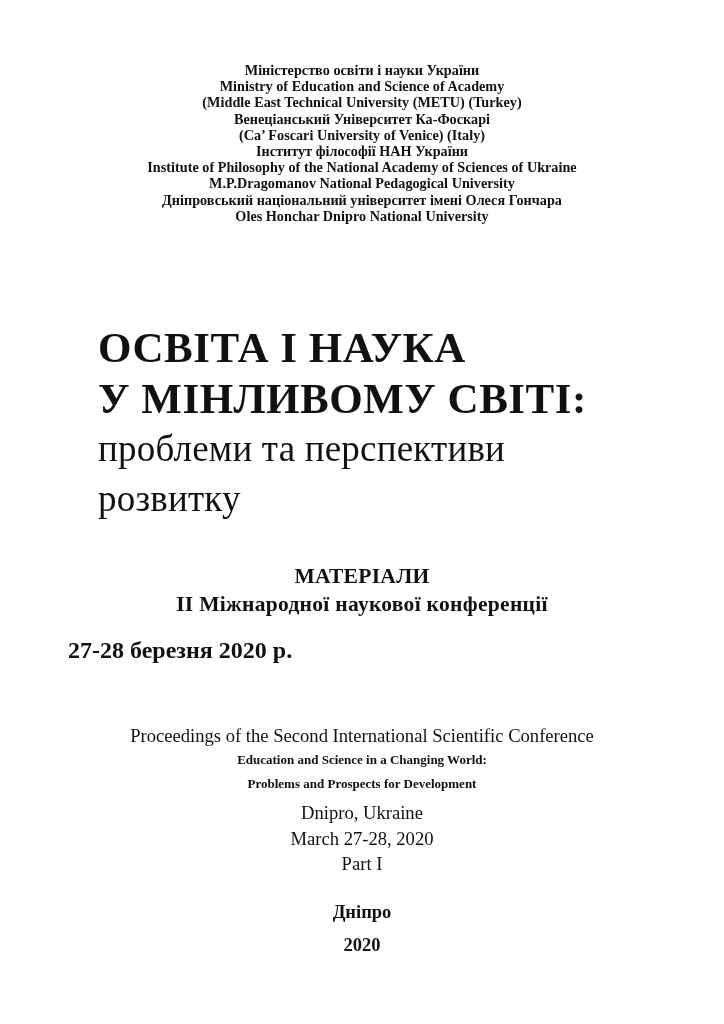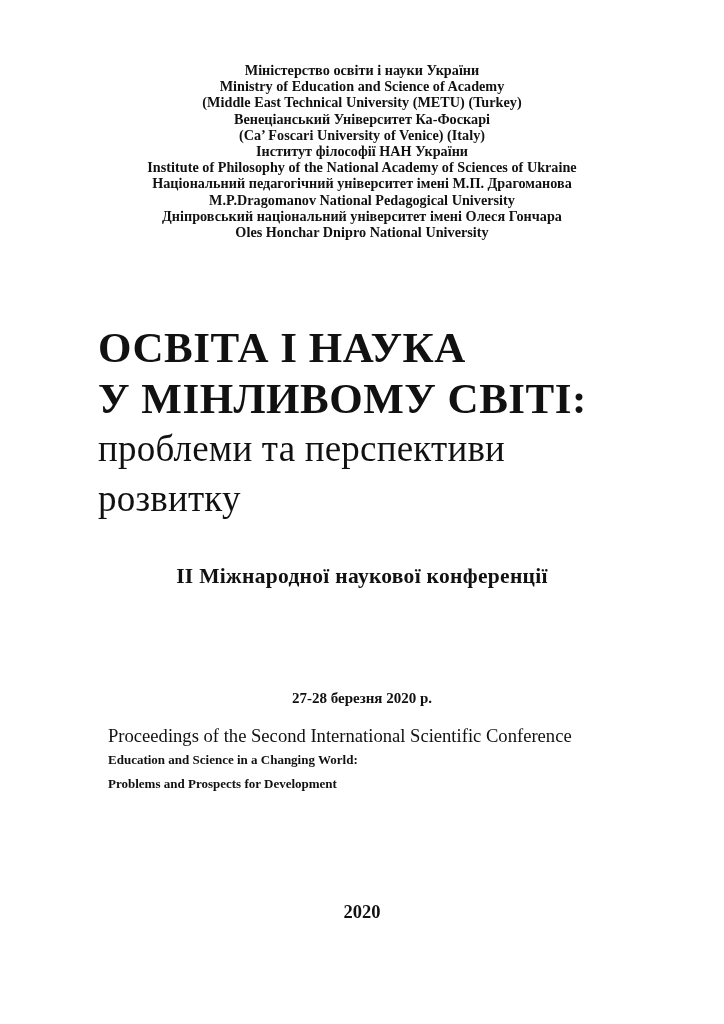--- a/index.html
+++ b/index.html
@@ -73,44 +73,43 @@
     font-weight: bold;
     line-height: 28px;
     letter-spacing: 0.3px;
   }
 
   .date-line {
     position: absolute;
     top: 638px;
     left: 0;
     right: 0;
-    text-align: center;
-    font-size: 15px;
+    font-size: 24px;
     font-weight: bold;
     line-height: 24px;
-    margin-top: 48px;
   }
 
   .part-line {
     position: absolute;
     top: 682px;
     left: 0;
     right: 0;
     text-align: center;
     font-size: 19.5px;
     font-weight: bold;
     line-height: 24px;
   }
 
   
   .english-block {
     position: absolute;
     top: 724px;
     left: 40px;
     right: 40px;
+    text-align: center;
   }
   .eng-regular {
     font-size: 18.6px;
     font-weight: normal;
     line-height: 24px;
     white-space: nowrap;
   }
   .eng-bold {
     font-size: 13px;
     font-weight: bold;
@@ -151,44 +150,50 @@
 <div class="page">
 
   <div class="org-header">
     <div class="org-line">Міністерство освіти і науки України</div>
     <div class="org-line">Ministry of Education and Science of Academy</div>
     <div class="org-line">(Middle East Technical University (METU) (Turkey)</div>
     <div class="org-line">Венеціанський Університет Ка-Фоскарі</div>
     <div class="org-line">(Ca’ Foscari University of Venice) (Italy)</div>
     <div class="org-line">Інститут філософії НАН України</div>
     <div class="org-line">Institute of Philosophy of the National Academy of Sciences of Ukraine</div>
-    <div class="org-line">Національний педагогічний університет імені М.П. Драгоманова</div>
     <div class="org-line">M.P.Dragomanov National Pedagogical University</div>
     <div class="org-line">Дніпровський національний університет імені Олеся Гончара</div>
     <div class="org-line">Oles Honchar Dnipro National University</div>
   </div>
 
   <div class="title-block">
     <div class="title-caps">ОСВІТА І НАУКА</div>
     <div class="title-caps">У МІНЛИВОМУ СВІТІ:</div>
     <div class="title-lower">проблеми та перспективи</div>
     <div class="title-lower">розвитку</div>
   </div>
 
   <div class="materials-block">
+    <div class="materials-line">МАТЕРІАЛИ</div>
     <div class="materials-line">II Міжнародної наукової конференції</div>
   </div>
 
   <div class="date-line">27-28 березня 2020 р.</div>
 
 
   <div class="english-block">
     <div class="eng-regular">Proceedings of the Second International Scientific Conference</div>
     <div class="eng-bold">Education and Science in a Changing World:</div>
     <div class="eng-bold">Problems and Prospects for Development</div>
   </div>
 
+  <div class="imprint-block">
+    <div class="imprint-line">Dnipro, Ukraine</div>
+    <div class="imprint-line">March 27-28, 2020</div>
+    <div class="imprint-line">Part I</div>
+  </div>
 
   <div class="footer-block">
+    <div class="footer-line">Дніпро</div>
     <div class="footer-line">2020</div>
   </div>
 
 </div>
 
 </body></html>

